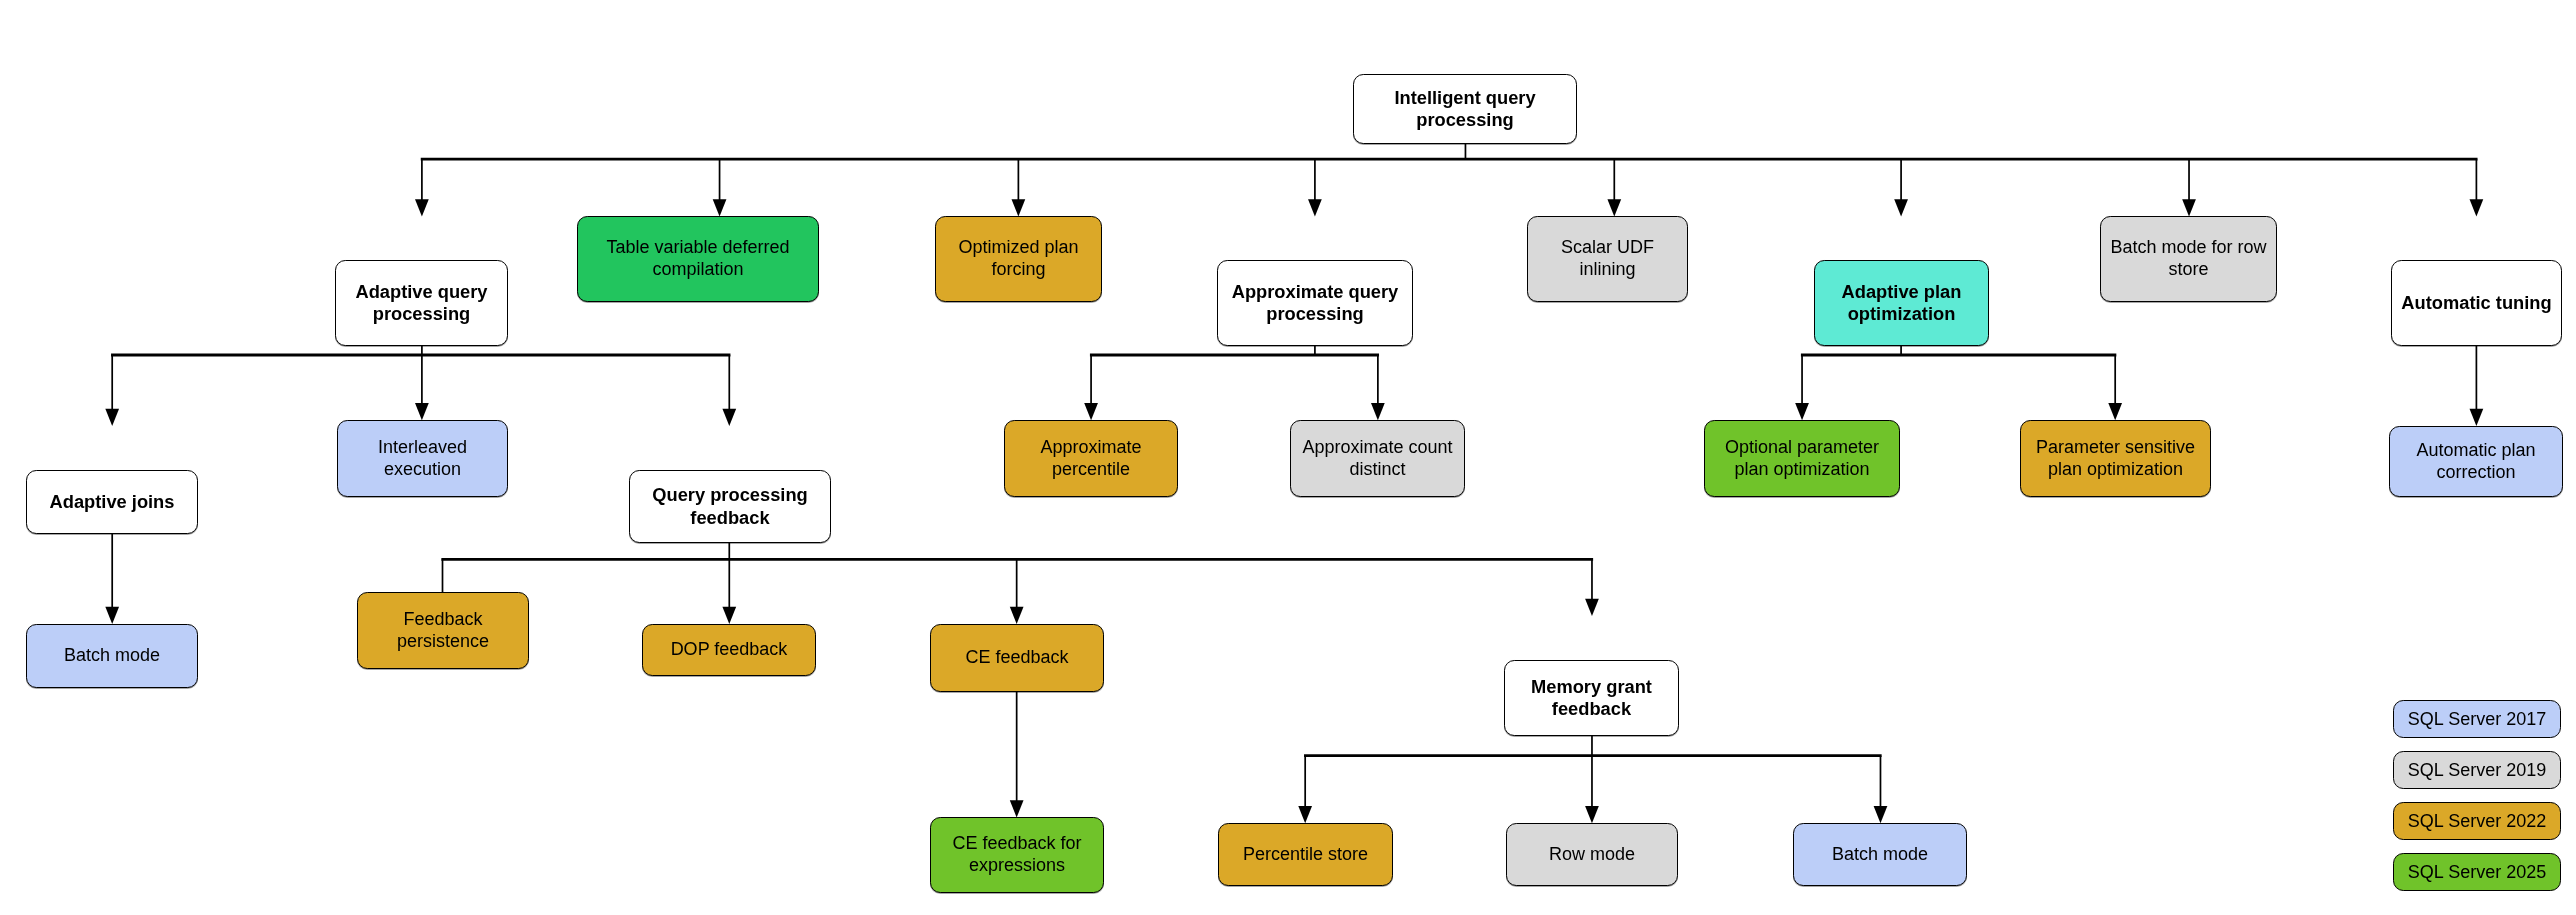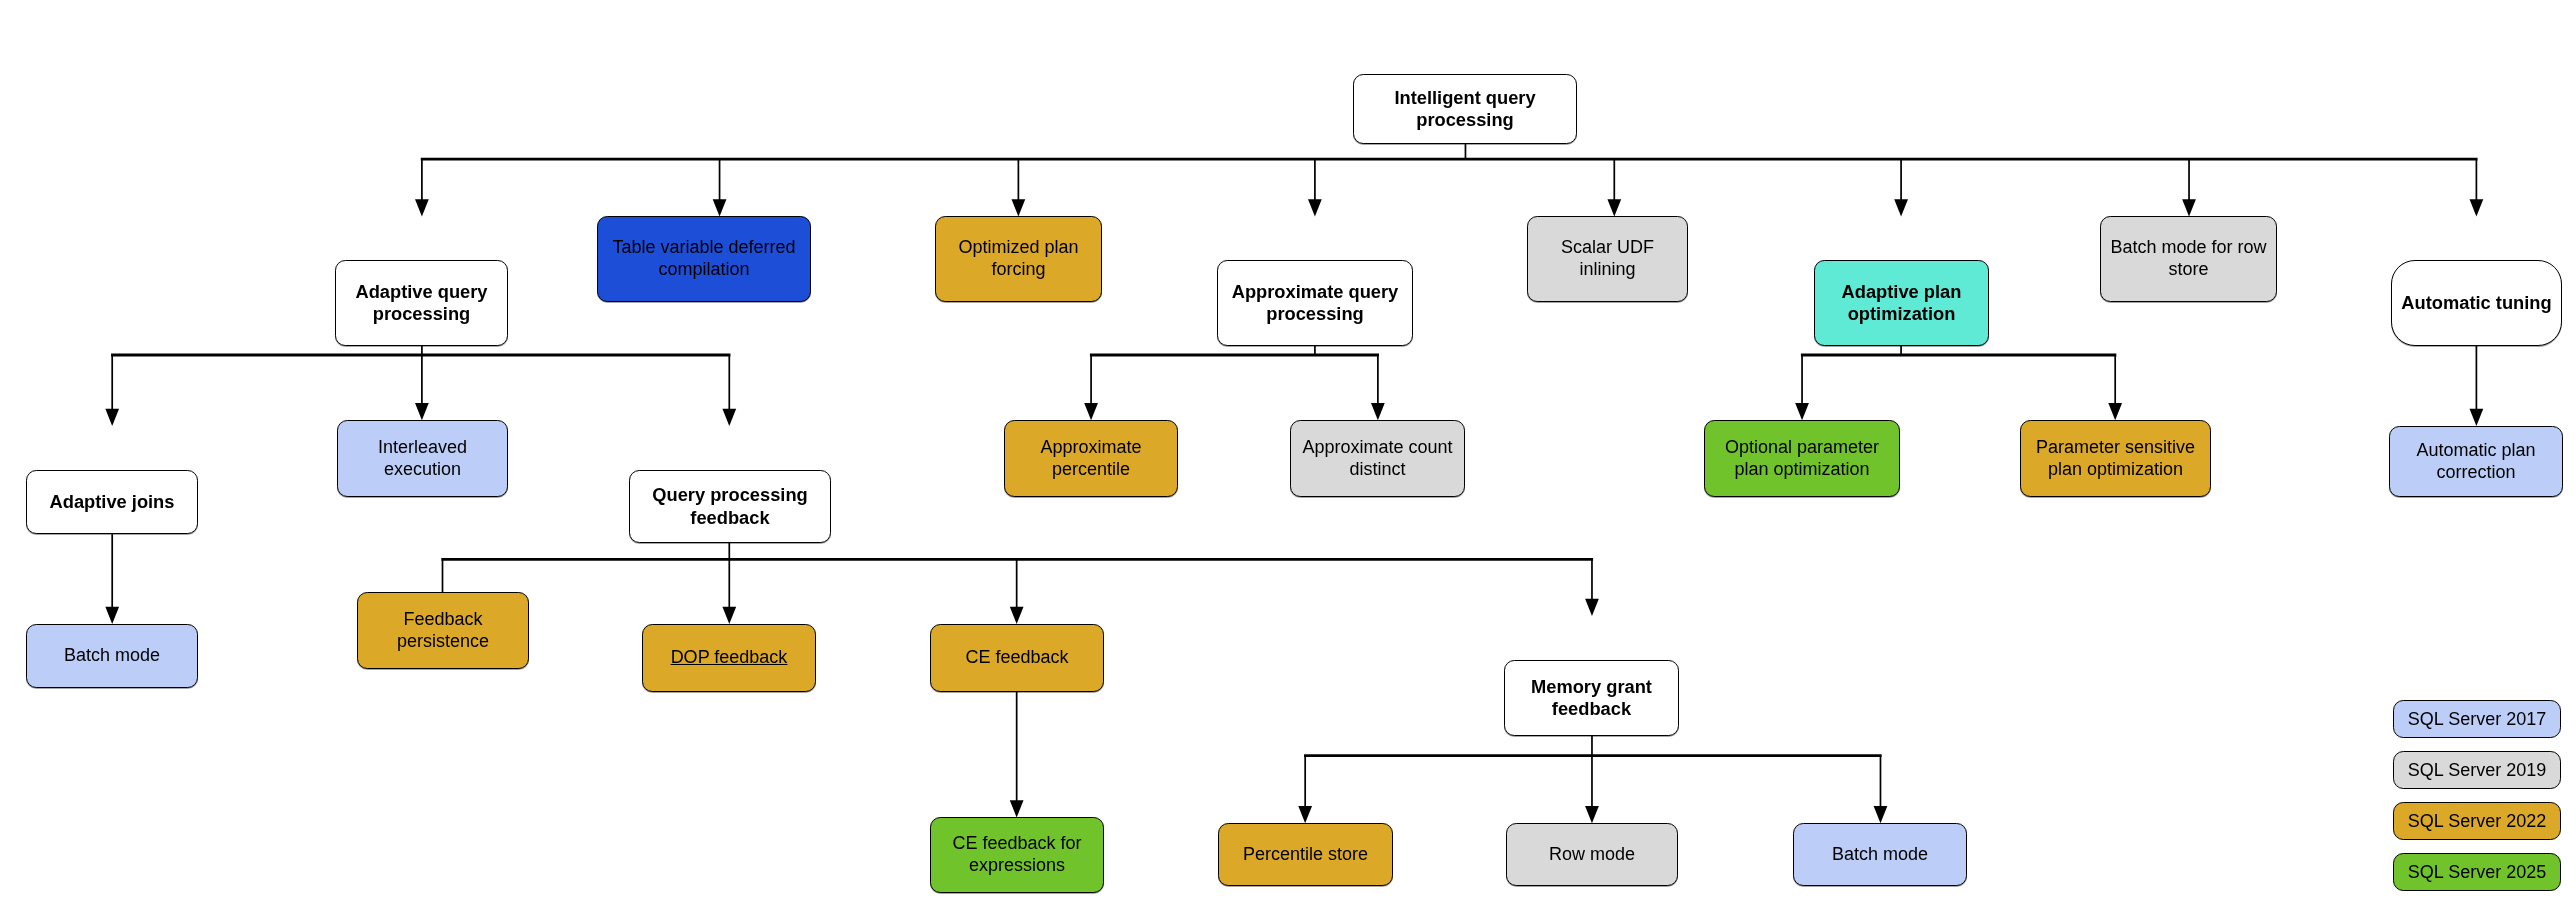--- a/index.html
+++ b/index.html
@@ -111,38 +111,38 @@
       <line x1="2280" y1="1320" x2="2280" y2="1412" stroke="#000000" stroke-width="3"></line>
       <polygon points="2268,1408 2292,1408 2280,1438" fill="#000000"></polygon>
       <line x1="2781" y1="1320" x2="2781" y2="1412" stroke="#000000" stroke-width="3"></line>
       <polygon points="2769,1408 2793,1408 2781,1438" fill="#000000"></polygon>
       <line x1="3285" y1="1320" x2="3285" y2="1412" stroke="#000000" stroke-width="3"></line>
       <polygon points="3273,1408 3297,1408 3285,1438" fill="#000000"></polygon>
     </svg>
   <div id="node-layer">
       <div class="node bold" style="left: 1353px; top: 30px; width: 224px; height: 70px; background: rgb(255, 255, 255); border-color: rgb(0, 0, 0);">Intelligent query processing</div>
       <div class="node bold" style="left: 335px; top: 216px; width: 173px; height: 86px; background: rgb(255, 255, 255); border-color: rgb(0, 0, 0);">Adaptive query processing</div>
-      <div class="node" style="left: 597px; top: 216px; width: 214px; height: 86px; background: #1d4ed8; border-color: rgb(0, 0, 0);">Table variable deferred compilation</div>
+      <div class="node" style="left: 577px; top: 216px; width: 242px; height: 86px; background: #22c55e; border-color: rgb(0, 0, 0);">Table variable deferred compilation</div>
       <div class="node" style="left: 935px; top: 216px; width: 167px; height: 86px; background: rgb(219, 168, 40); border-color: rgb(0, 0, 0);">Optimized plan forcing</div>
       <div class="node bold" style="left: 1217px; top: 216px; width: 196px; height: 86px; background: rgb(255, 255, 255); border-color: rgb(0, 0, 0);">Approximate query processing</div>
       <div class="node" style="left: 1527px; top: 216px; width: 161px; height: 86px; background: rgb(217, 217, 217); border-color: rgb(0, 0, 0);">Scalar UDF inlining</div>
       <div class="node bold" style="left: 1814px; top: 216px; width: 175px; height: 86px; background: #5eead4; border-color: rgb(0, 0, 0);">Adaptive plan optimization</div>
       <div class="node" style="left: 2100px; top: 216px; width: 177px; height: 86px; background: rgb(217, 217, 217); border-color: rgb(0, 0, 0);">Batch mode for row store</div>
-      <div class="node bold" style="left: 2391px; top: 216px; width: 171px; height: 86px; background: rgb(255, 255, 255); border-color: rgb(0, 0, 0); border-radius: 24px;">Automatic tuning</div>
+      <div class="node bold" style="left: 2391px; top: 216px; width: 171px; height: 86px; background: rgb(255, 255, 255); border-color: rgb(0, 0, 0);">Automatic tuning</div>
       <div class="node bold" style="left: 26px; top: 426px; width: 172px; height: 64px; background: rgb(255, 255, 255); border-color: rgb(0, 0, 0);">Adaptive joins</div>
       <div class="node" style="left: 337px; top: 420px; width: 171px; height: 77px; background: rgb(188, 206, 248); border-color: rgb(0, 0, 0);">Interleaved execution</div>
       <div class="node bold" style="left: 629px; top: 426px; width: 202px; height: 73px; background: rgb(255, 255, 255); border-color: rgb(0, 0, 0);">Query processing feedback</div>
       <div class="node" style="left: 1004px; top: 420px; width: 174px; height: 77px; background: rgb(219, 168, 40); border-color: rgb(0, 0, 0);">Approximate percentile</div>
       <div class="node" style="left: 1290px; top: 420px; width: 175px; height: 77px; background: rgb(217, 217, 217); border-color: rgb(0, 0, 0);">Approximate count distinct</div>
       <div class="node" style="left: 1704px; top: 420px; width: 196px; height: 77px; background: rgb(112, 195, 42); border-color: rgb(0, 0, 0);">Optional parameter plan optimization</div>
       <div class="node" style="left: 2020px; top: 420px; width: 191px; height: 77px; background: rgb(219, 168, 40); border-color: rgb(0, 0, 0);">Parameter sensitive plan optimization</div>
       <div class="node" style="left: 2389px; top: 426px; width: 174px; height: 71px; background: rgb(188, 206, 248); border-color: rgb(0, 0, 0);">Automatic plan correction</div>
       <div class="node" style="left: 26px; top: 624px; width: 172px; height: 64px; background: rgb(188, 206, 248); border-color: rgb(0, 0, 0);">Batch mode</div>
       <div class="node" style="left: 357px; top: 592px; width: 172px; height: 77px; background: rgb(219, 168, 40); border-color: rgb(0, 0, 0);">Feedback persistence</div>
-      <div class="node" style="left: 642px; top: 624px; width: 174px; height: 68px; background: rgb(219, 168, 40); border-color: rgb(0, 0, 0); text-decoration: underline;">DOP feedback</div>
+      <div class="node" style="left: 642px; top: 624px; width: 174px; height: 52px; background: rgb(219, 168, 40); border-color: rgb(0, 0, 0);">DOP feedback</div>
       <div class="node" style="left: 930px; top: 624px; width: 174px; height: 68px; background: rgb(219, 168, 40); border-color: rgb(0, 0, 0);">CE feedback</div>
       <div class="node bold" style="left: 1504px; top: 616px; width: 175px; height: 76px; background: rgb(255, 255, 255); border-color: rgb(0, 0, 0);">Memory grant feedback</div>
       <div class="node" style="left: 930px; top: 817px; width: 174px; height: 76px; background: rgb(112, 195, 42); border-color: rgb(0, 0, 0);">CE feedback for expressions</div>
       <div class="node" style="left: 1218px; top: 823px; width: 175px; height: 63px; background: rgb(219, 168, 40); border-color: rgb(0, 0, 0);">Percentile store</div>
       <div class="node" style="left: 1506px; top: 823px; width: 172px; height: 63px; background: rgb(217, 217, 217); border-color: rgb(0, 0, 0);">Row mode</div>
       <div class="node" style="left: 1793px; top: 823px; width: 174px; height: 63px; background: rgb(188, 206, 248); border-color: rgb(0, 0, 0);">Batch mode</div>
     </div>
   <div id="legend-layer">
       <div class="legend-item" style="left: 2393px; top: 700px; width: 168px; height: 38px; background: rgb(188, 206, 248); border-color: rgb(0, 0, 0);">SQL Server 2017</div>
       <div class="legend-item" style="left: 2393px; top: 751px; width: 168px; height: 38px; background: rgb(217, 217, 217); border-color: rgb(0, 0, 0);">SQL Server 2019</div>

